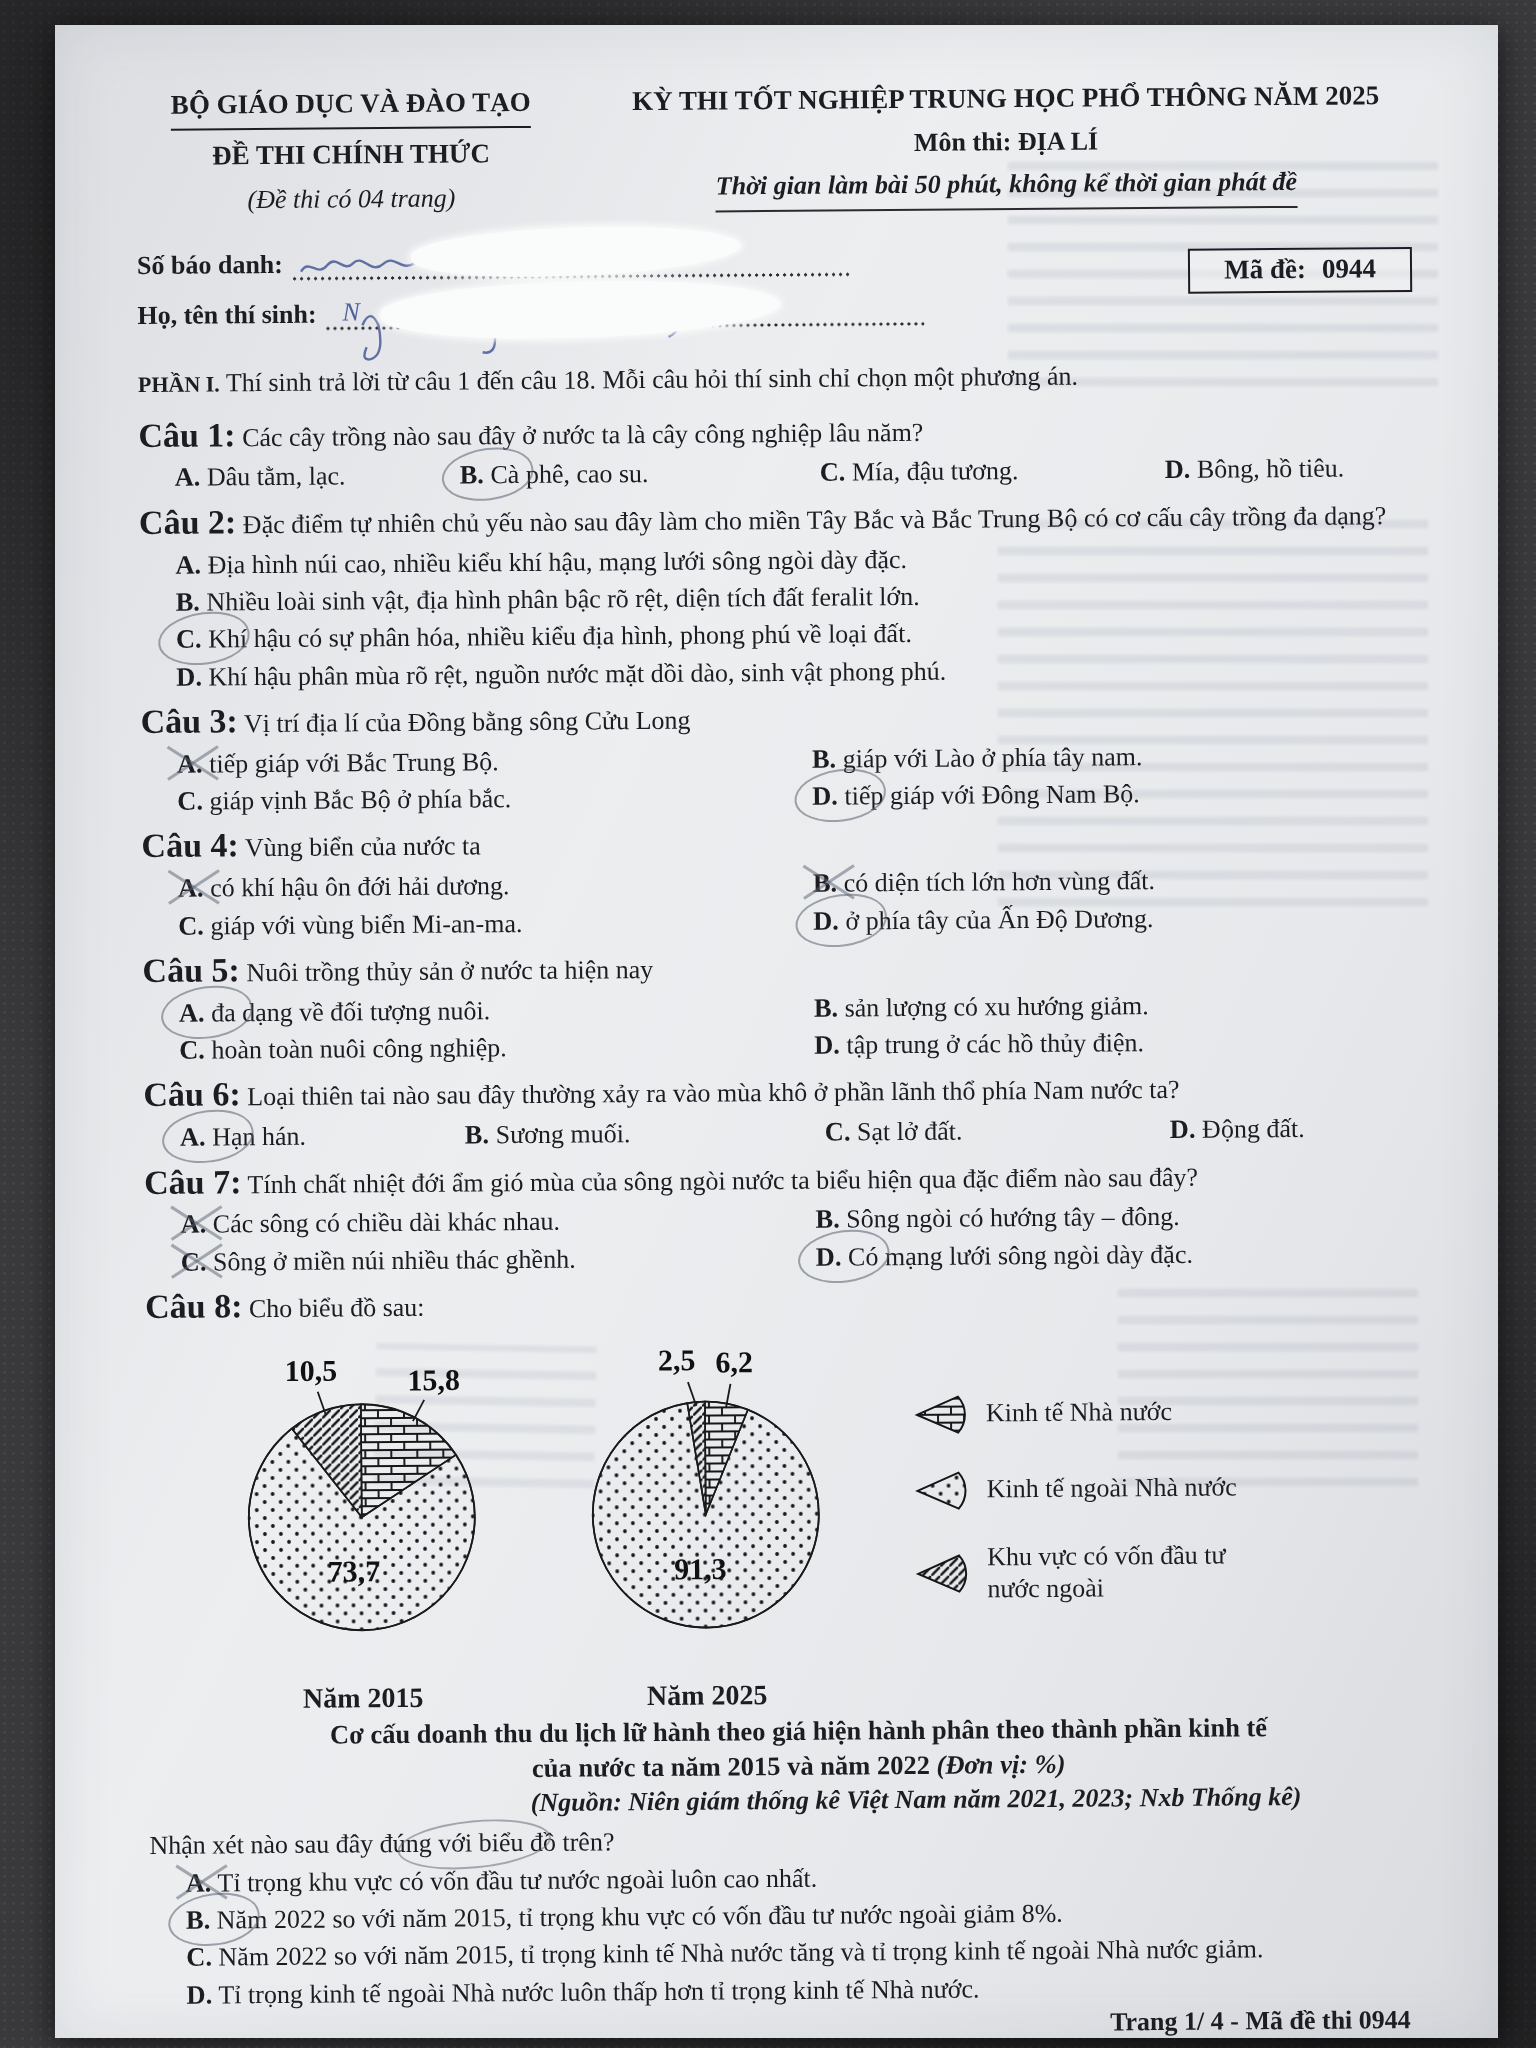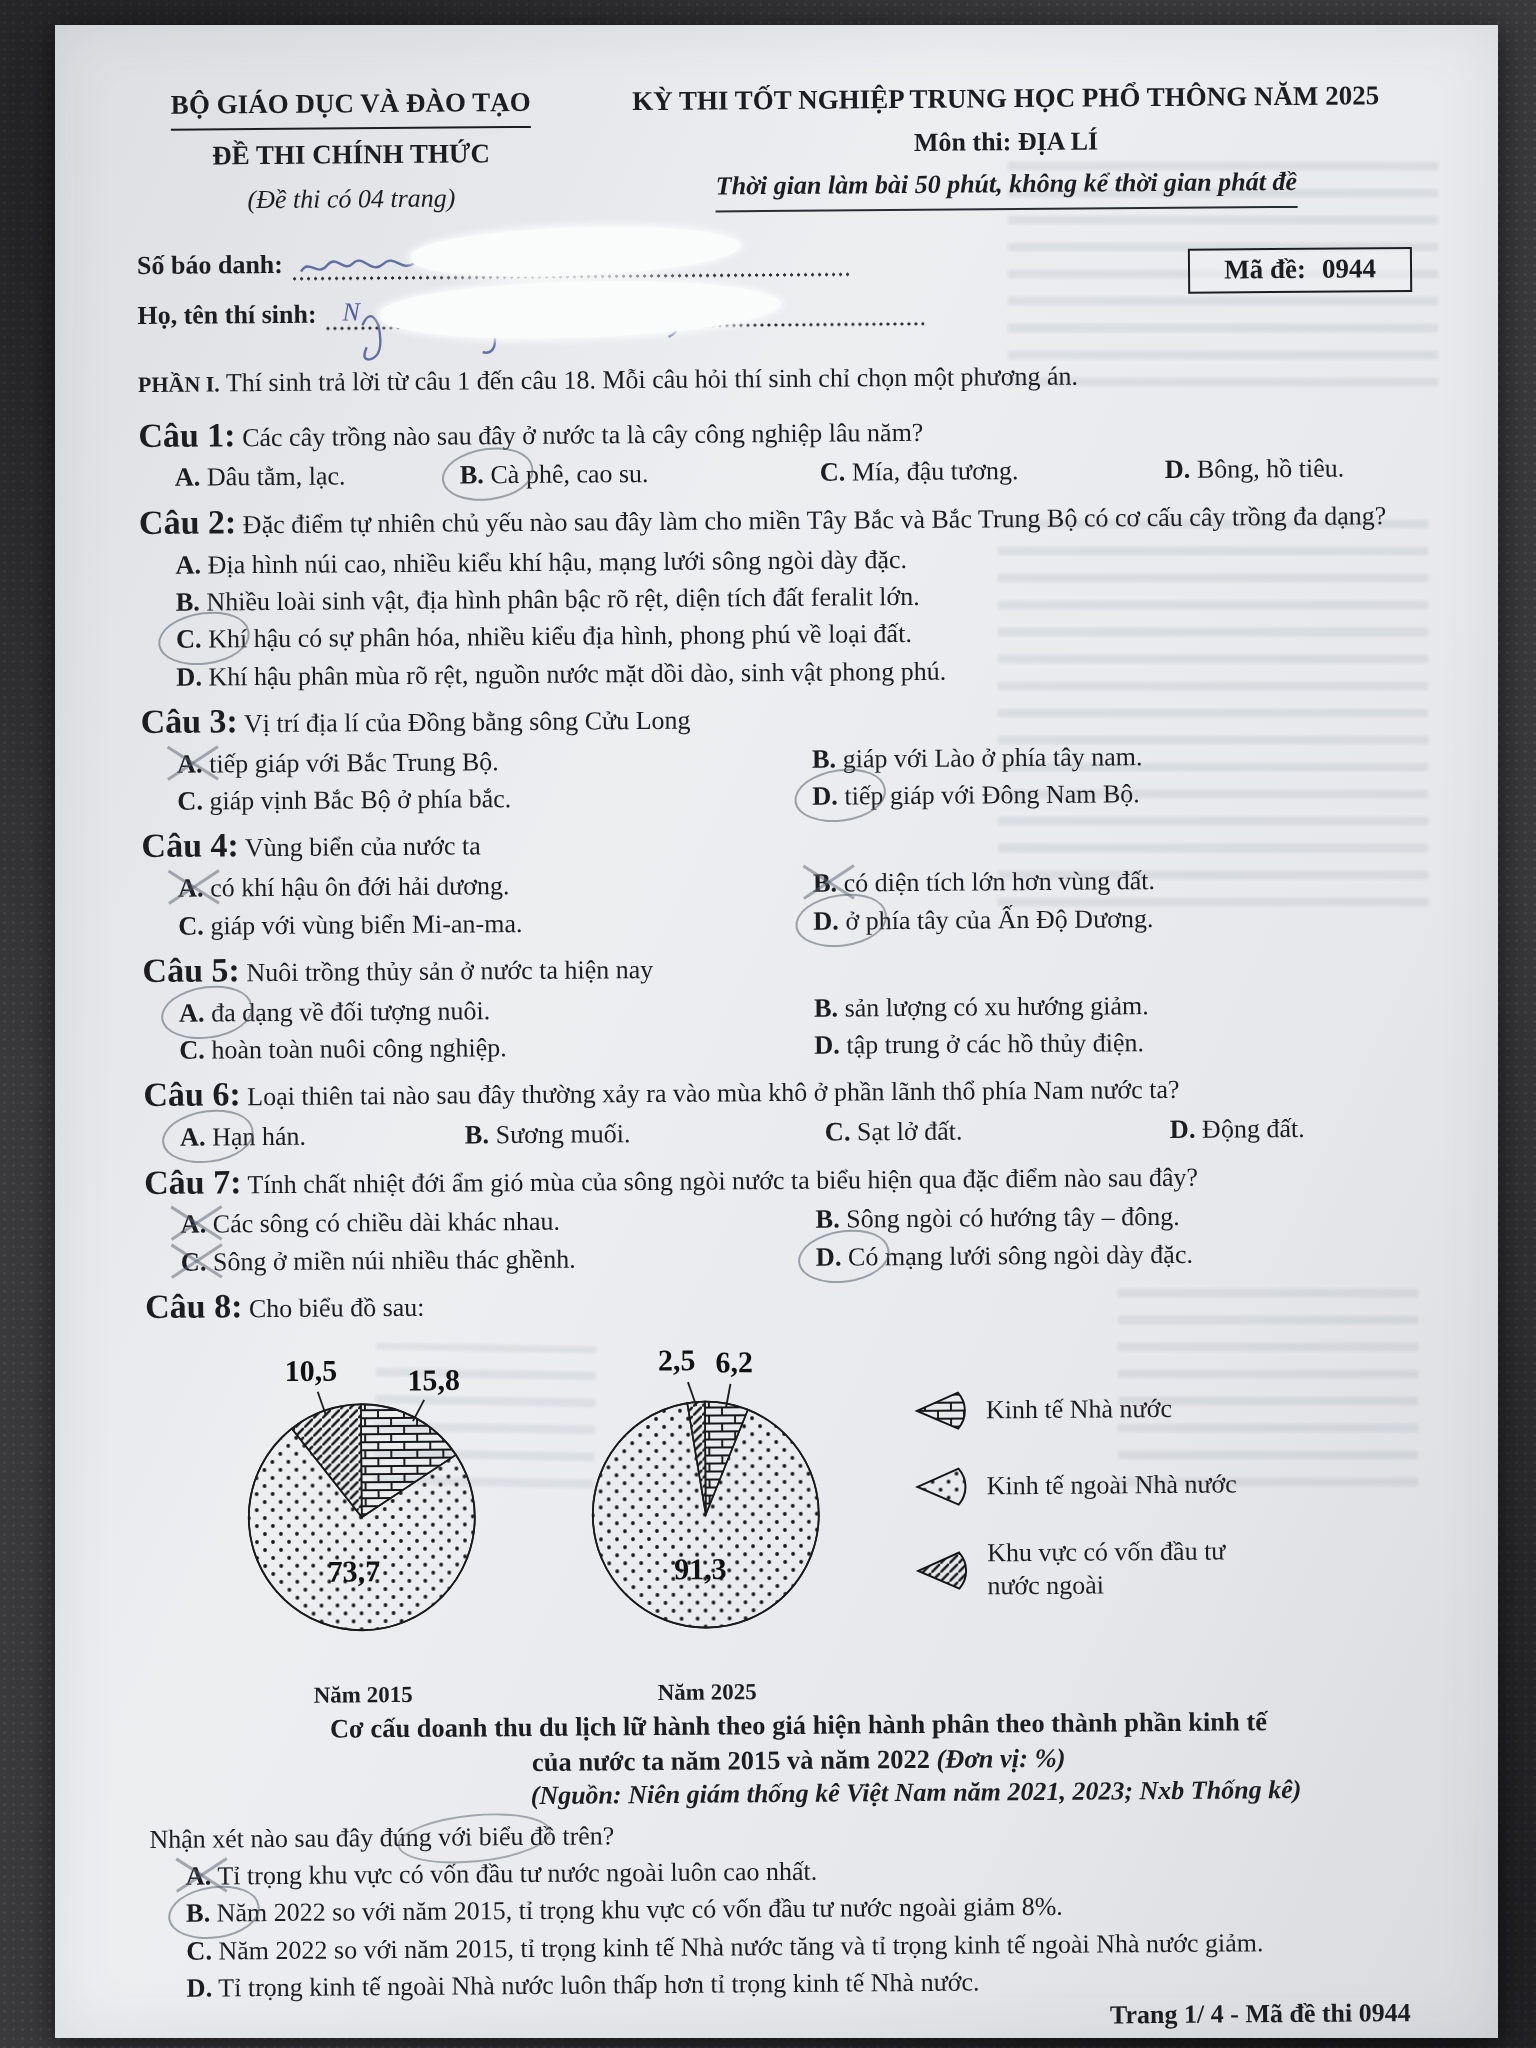--- a/index.html
+++ b/index.html
@@ -75,21 +75,21 @@
   .mark-circle::before{content:'';position:absolute;left:-18px;top:-9px;width:88px;height:48px;
     border:2.6px solid rgba(88,96,112,.55);border-radius:52% 48% 50% 50%;transform:rotate(-7deg);pointer-events:none;}
   .mark-cross::before,.mark-cross::after{content:'';position:absolute;left:-14px;top:15px;width:60px;height:2.6px;
     background:rgba(88,96,112,.5);pointer-events:none;}
   .mark-cross::before{transform:rotate(33deg);}
   .mark-cross::after{transform:rotate(-33deg);}
   .pen-oval{position:absolute;border:2.4px solid rgba(88,96,112,.5);border-radius:50%;pointer-events:none;}
   
   .chart-block{margin:4px 0 0 50px;display:flex;align-items:center;}
   .pie-wrap{display:flex;flex-direction:column;align-items:center;margin-right:14px;}
-  .pie-year{font-weight:600;font-size:23px;margin-top:2px;}
+  .pie-year{font-weight:600;font-size:28px;margin-top:2px;}
   .legend{width:355px;margin-left:28px;align-self:center;position:relative;top:-12px;}
   .legend-item{display:flex;align-items:center;margin-bottom:26px;}
   .legend-item svg{flex:0 0 auto;margin-right:16px;}
   .legend-label{font-size:26px;line-height:1.25;}
   svg text{font-family:"Liberation Serif","DejaVu Serif",serif;}
   
   .cap1,.cap2{text-align:center;font-weight:700;font-size:26.5px;}
   .cap2 i{font-weight:700;}
   .source{text-align:center;font-style:italic;font-weight:600;margin-left:18%;font-size:26px;}
   .concl-q{margin:6px 0 2px;position:relative;}

